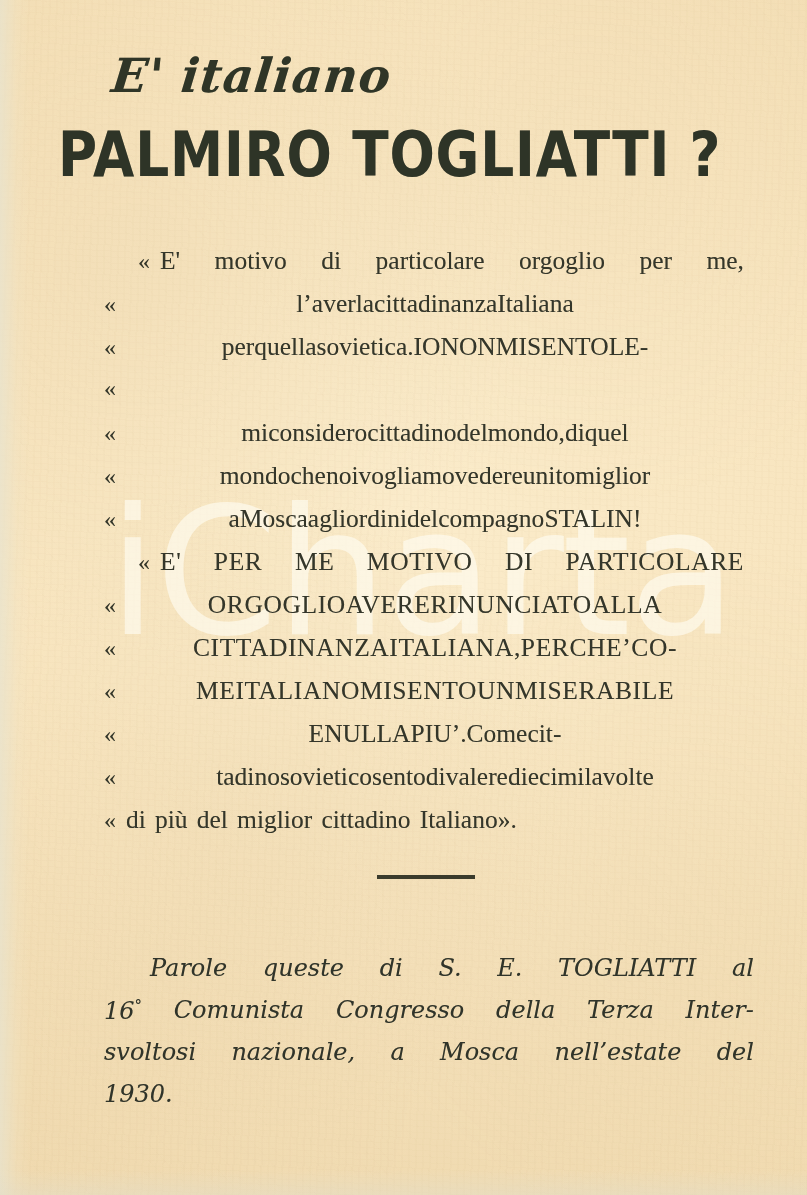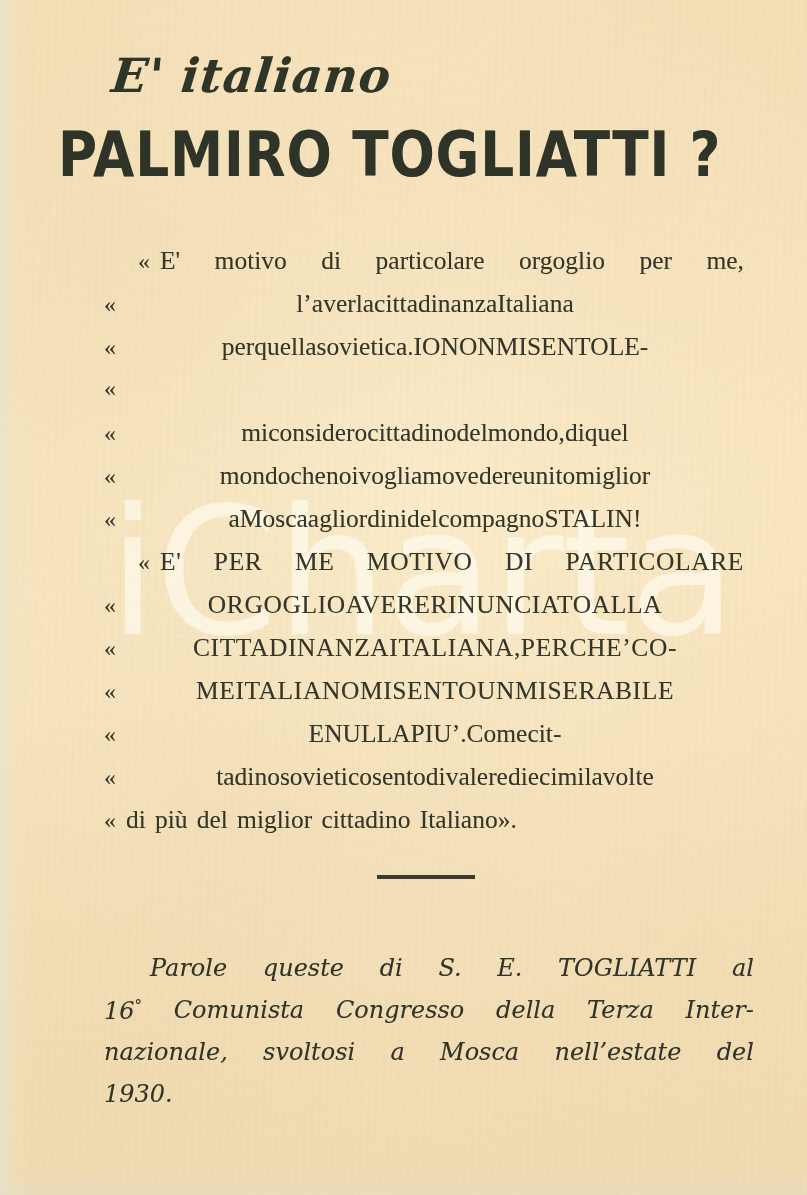--- a/index.html
+++ b/index.html
@@ -361,22 +361,22 @@
         </div>
         <div class="a-line">
           <span>16<span class="sup">°</span></span>
           <span>Comunista</span>
           <span>Congresso</span>
           <span>della</span>
           <span>Terza</span>
           <span>Inter-</span>
         </div>
         <div class="a-line">
+          <span>svoltosi</span>
           <span>nazionale,</span>
-          <span>svoltosi</span>
           <span>a</span>
           <span>Mosca</span>
           <span>nell’estate</span>
           <span>del</span>
         </div>
         <div class="a-line last">
           <span>1930.</span>
         </div>
       </div>
 

